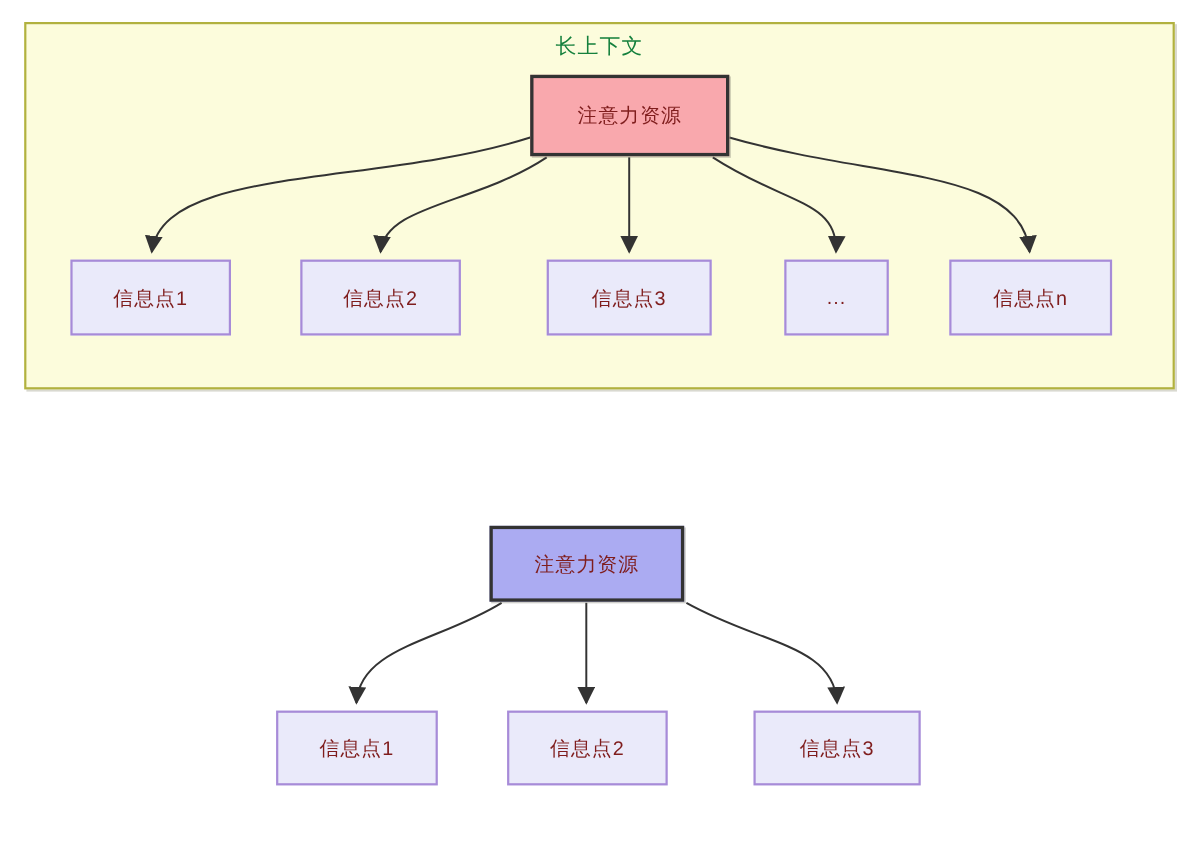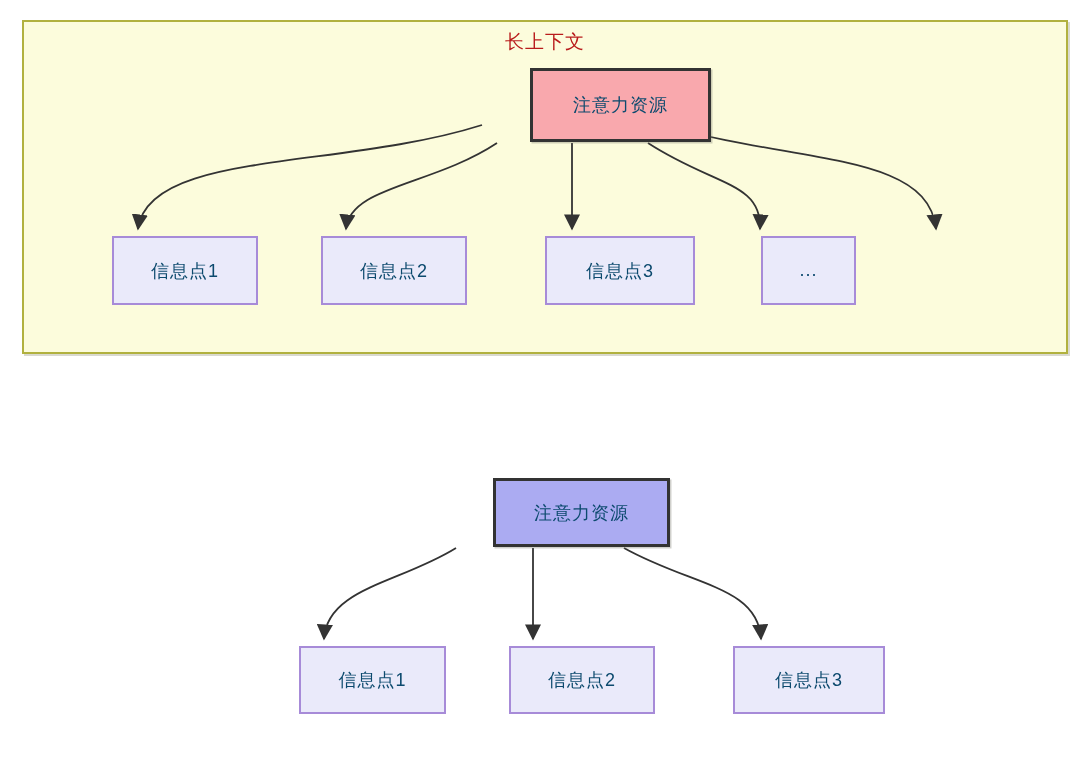--- a/index.html
+++ b/index.html
@@ -16,33 +16,32 @@
     position: absolute;
     background: #FCFCDC;
     border: 2px solid #B1B13F;
     box-shadow: 2px 2px 0 rgba(170,170,150,0.45);
   }
   .panel-title {
     position: absolute;
     top: 7px; left: 0; right: 0;
     text-align: center;
     font-size: 19px;
-    color: #b91c1c;
+    color: #15803d;
     letter-spacing: 1px;
   }
 
   .node {
     position: absolute;
     display: flex;
     align-items: center;
     justify-content: center;
     font-size: 18px;
-    color: #0c4a6e;
+    color: #7f1d1d;
     letter-spacing: 1px;
-    margin-left: 48px;
   }
   .source-node {
     border: 3px solid #333333;
     box-shadow: 1.5px 1.5px 0 rgba(120,120,110,0.35);
   }
   .source-long { background: #F9A8AD; }
   .source-short { background: #ABABF2; }
   .target-node {
     background: #EAEAFA;
     border: 2px solid #A78BD8;
@@ -98,20 +97,23 @@
   </div>
   <div class="node target-node" style="left:273px; top:236px; width:146px; height:69px;">
     <span>信息点2</span>
   </div>
   <div class="node target-node" style="left:497px; top:236px; width:150px; height:69px;">
     <span>信息点3</span>
   </div>
   <div class="node target-node" style="left:713px; top:236px; width:95px; height:69px;">
     <span>...</span>
   </div>
+  <div class="node target-node" style="left:863px; top:236px; width:148px; height:69px;">
+    <span>信息点n</span>
+  </div>
 
   <div class="node source-node source-short" style="left:445px; top:478px; width:177px; height:69px;">
     <span>注意力资源</span>
   </div>
 
   <div class="node target-node" style="left:251px; top:646px; width:147px; height:68px;">
     <span>信息点1</span>
   </div>
   <div class="node target-node" style="left:461px; top:646px; width:146px; height:68px;">
     <span>信息点2</span>

